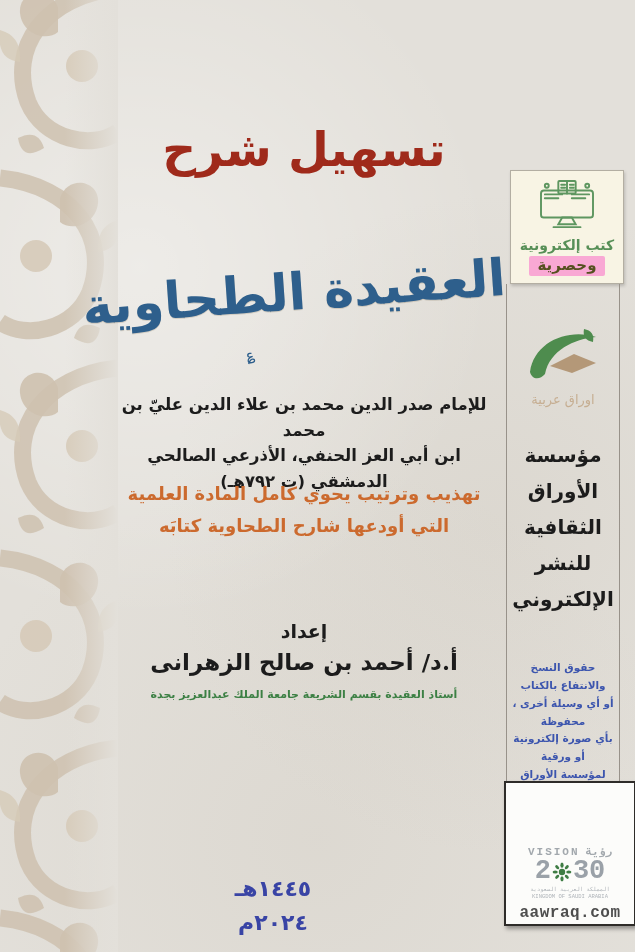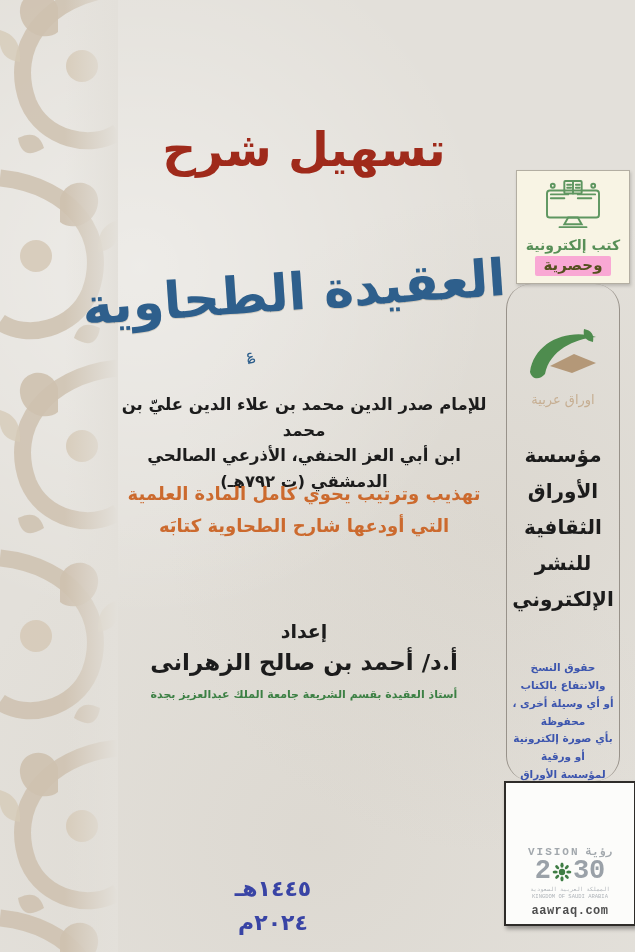--- a/index.html
+++ b/index.html
@@ -66,50 +66,50 @@
     font-size:11px;font-weight:bold;color:#3c8044;
     font-family:"DejaVu Serif","DejaVu Sans",serif;
   }
   .dates{
     position:absolute;left:0;top:872px;width:330px;
     font-size:22px;font-weight:bold;color:#3944a5;line-height:1.55;
   }
   
   .sidebar{position:absolute;left:504px;top:0;width:124px;height:952px;}
   .ebook-card{
-    position:absolute;left:12px;top:170px;width:114px;height:114px;
+    position:absolute;left:6px;top:170px;width:114px;height:114px;
     background:#f8f4e4;border:1px solid #b3aea2;
     box-shadow:1px 2px 3px rgba(0,0,0,.18);
     text-align:center;box-sizing:border-box;padding-top:8px;
   }
   .ebook-card svg{display:inline-block;}
   .ebook-line1{font-size:14px;font-weight:bold;color:#578f57;margin-top:2px;}
   .ebook-line2{display:inline-block;margin-top:3px;font-size:15px;font-weight:bold;
     color:#55501f;background:#f9a8d4;padding:0 9px 2px;border-radius:2px;}
   .side-strip{
     position:absolute;left:2px;top:284px;width:114px;height:497px;
     border-left:1px solid #98928a;border-right:1px solid #98928a;
-    box-sizing:border-box;text-align:center;border-radius:25px;
+    box-sizing:border-box;text-align:center;
   }
   .awraq-logo{margin-top:44px;}
   .awraq-logo-text{font-size:13px;color:#c6ae92;margin-top:2px;}
   .publisher-name{margin-top:30px;font-size:20px;font-weight:bold;color:#1c1c1c;line-height:1.8;}
   .copyright{margin-top:42px;font-size:10.5px;font-weight:bold;color:#3c55ae;line-height:1.7;}
   .vision-card{
     position:absolute;left:0;top:781px;width:132px;height:145px;
     background:#fcfcfa;border:2px solid #2e2c29;
     box-shadow:2px 3px 4px rgba(0,0,0,.35);
     box-sizing:border-box;text-align:center;font-family:Liberation Mono, monospace;
   }
   .vision-row1{margin-top:62px;font-size:11px;letter-spacing:2px;color:#a2a8ad;font-weight:bold;
     display:flex;justify-content:center;gap:6px;align-items:baseline;}
   .vision-year{font-size:27px;font-weight:bold;color:#9aa1a8;line-height:1;margin-top:0px;
     display:flex;justify-content:center;align-items:center;gap:1px;}
   .vision-kingdom{font-size:5.5px;color:#b0b5ba;line-height:1.3;margin-top:1px;}
-  .vision-site{margin-top:4px;font-size:12px;font-weight:bold;color:#4e4e4e;letter-spacing:.5px;}
+  .vision-site{margin-top:4px;font-size:16px;font-weight:bold;color:#4e4e4e;letter-spacing:.5px;}
   .rtl{direction:rtl;}
 </style>
 </head>
 <body>
 
 <div class="cover">
 
   <div class="left-band">
     <svg width="118" height="952" viewBox="0 0 118 952">
       <defs>

